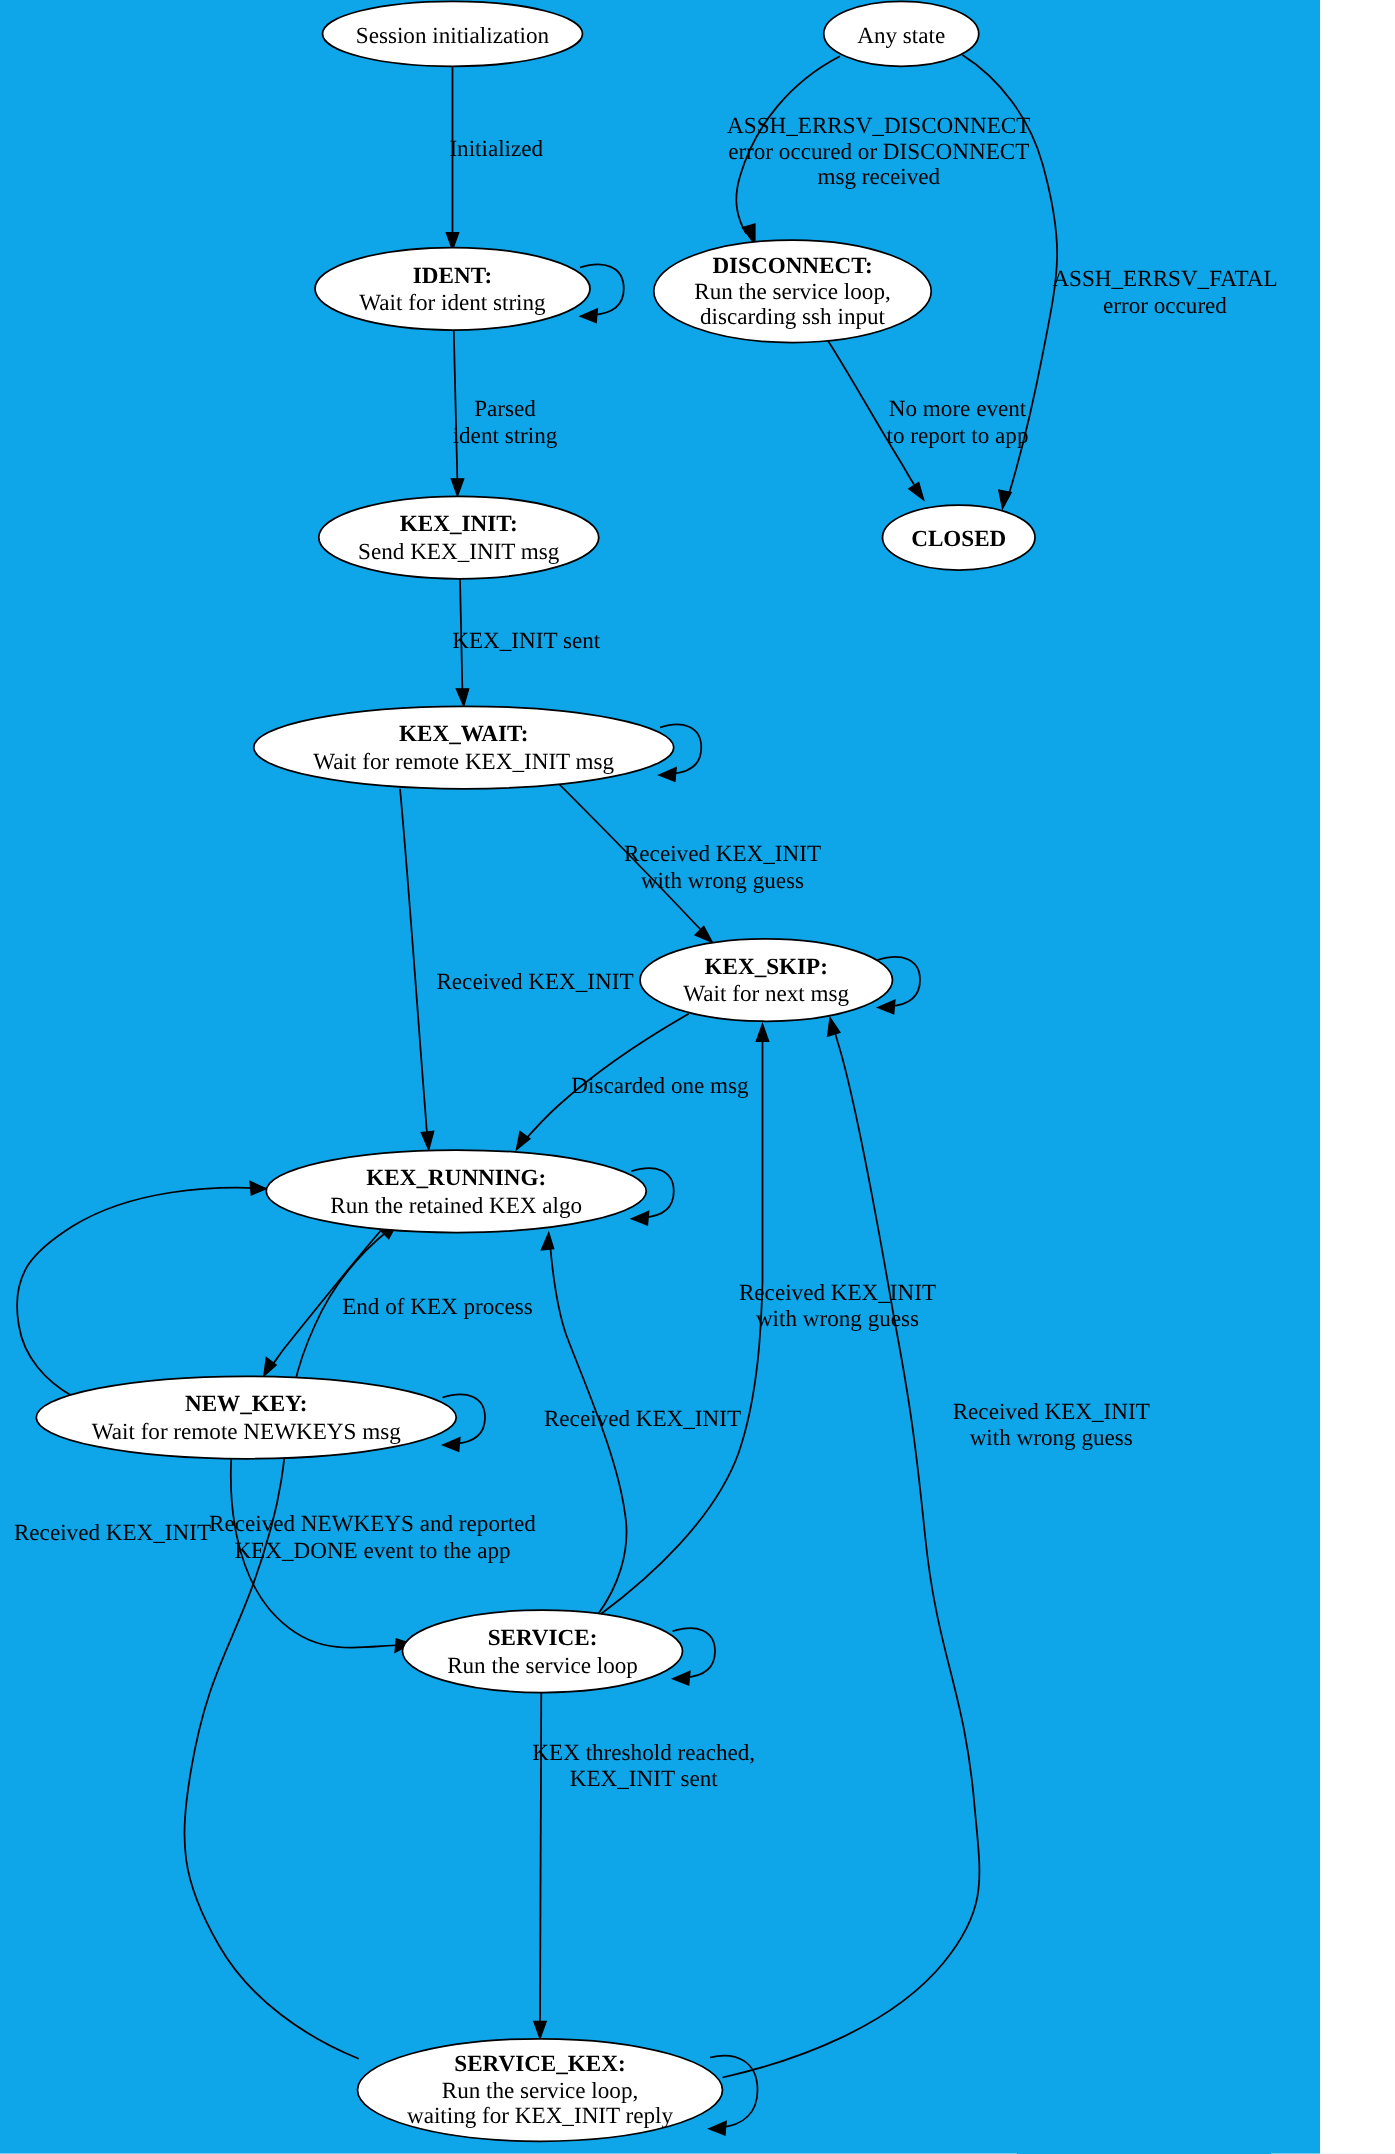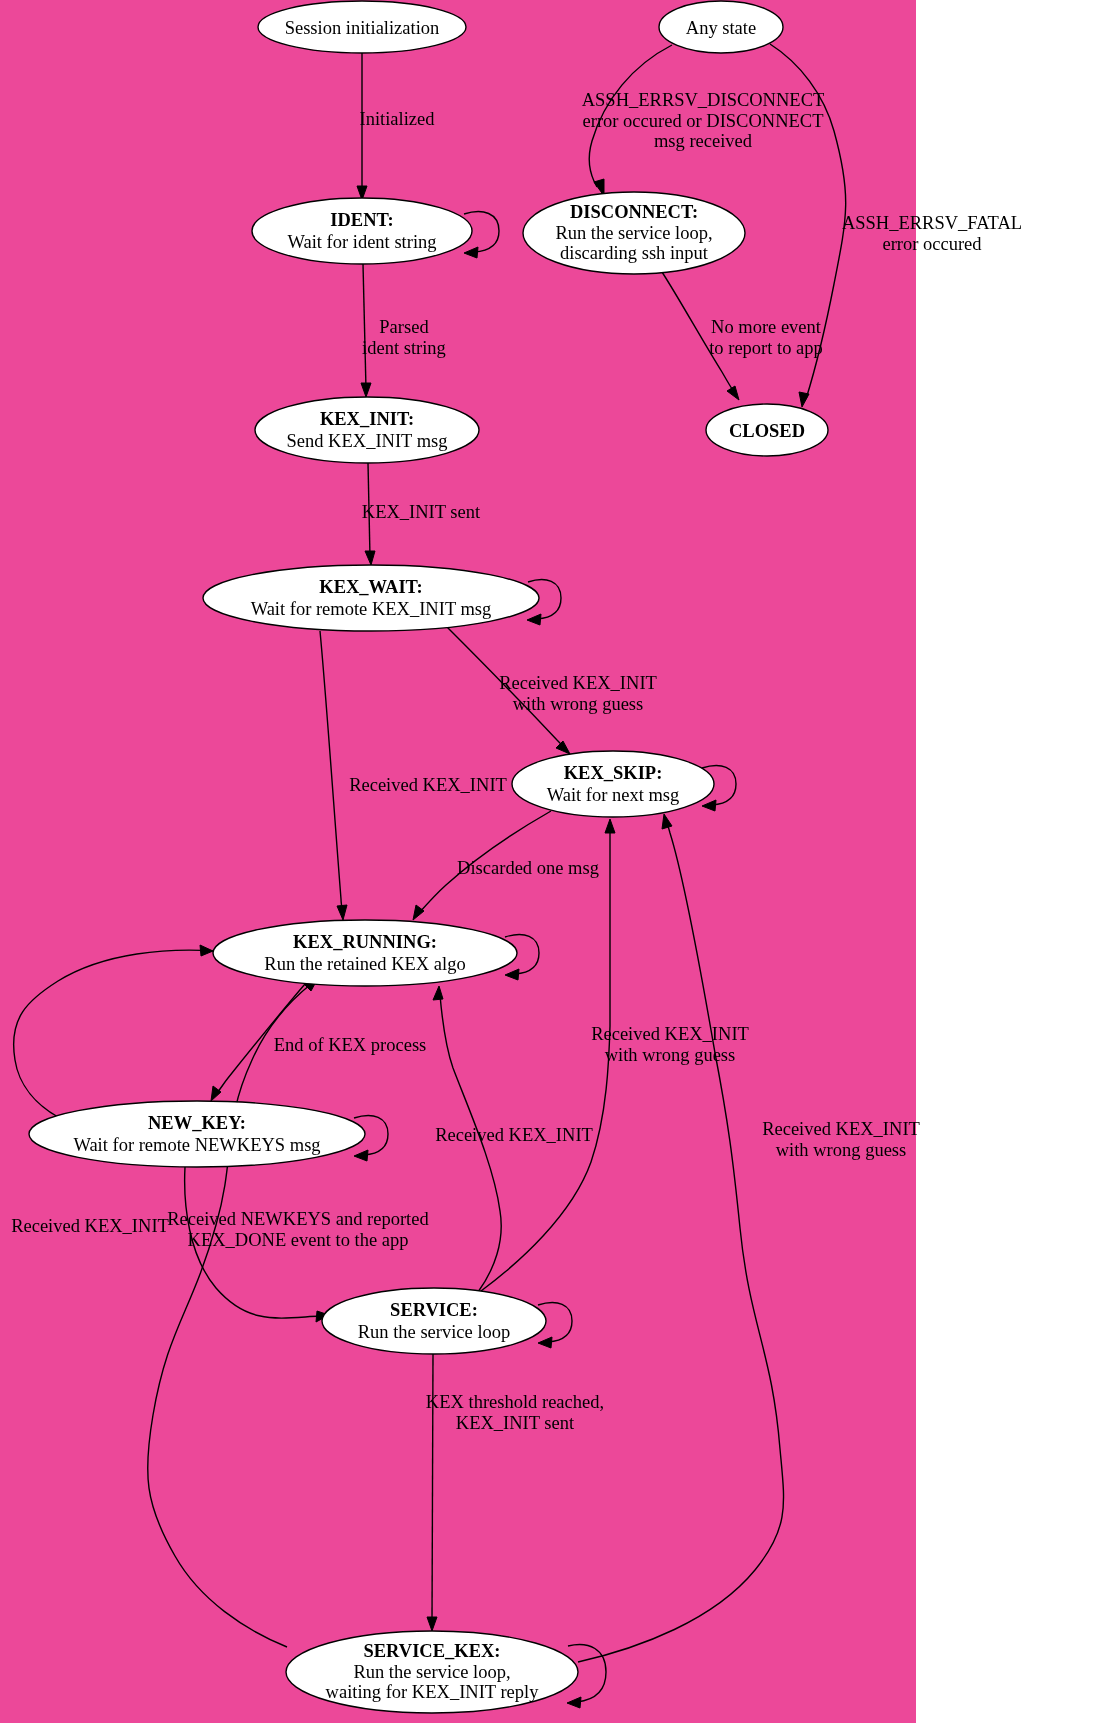--- a/index.html
+++ b/index.html
@@ -2,23 +2,23 @@
 <html><head>
 <meta charset="utf-8">
 <style>
   html, body {
     margin: 0;
     padding: 0;
     background: #ffffff;
   }
   #diagram-root {
     position: relative;
-    width: 916px;
+    width: 1056px;
     height: 1723px;
-    background: #ec4899;
+    background: #0ea5e9;
     font-family: "Liberation Serif", "DejaVu Serif", serif;
   }
   svg#state-graph {
     display: block;
     width: 1116px;
     height: 1723px;
   }
   .node-ellipse {
     fill: #ffffff;
     stroke: #000000;

